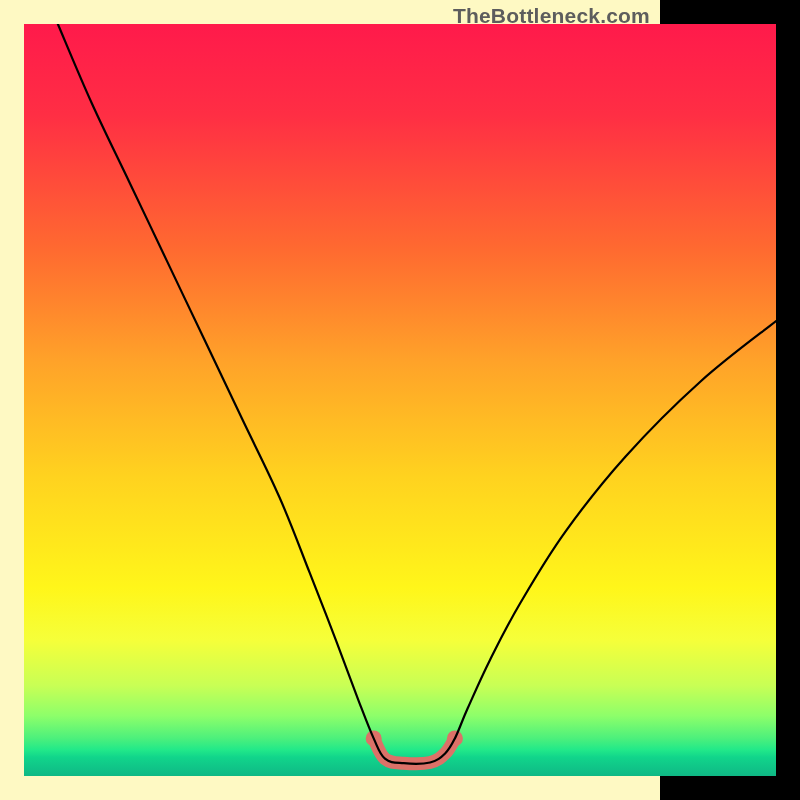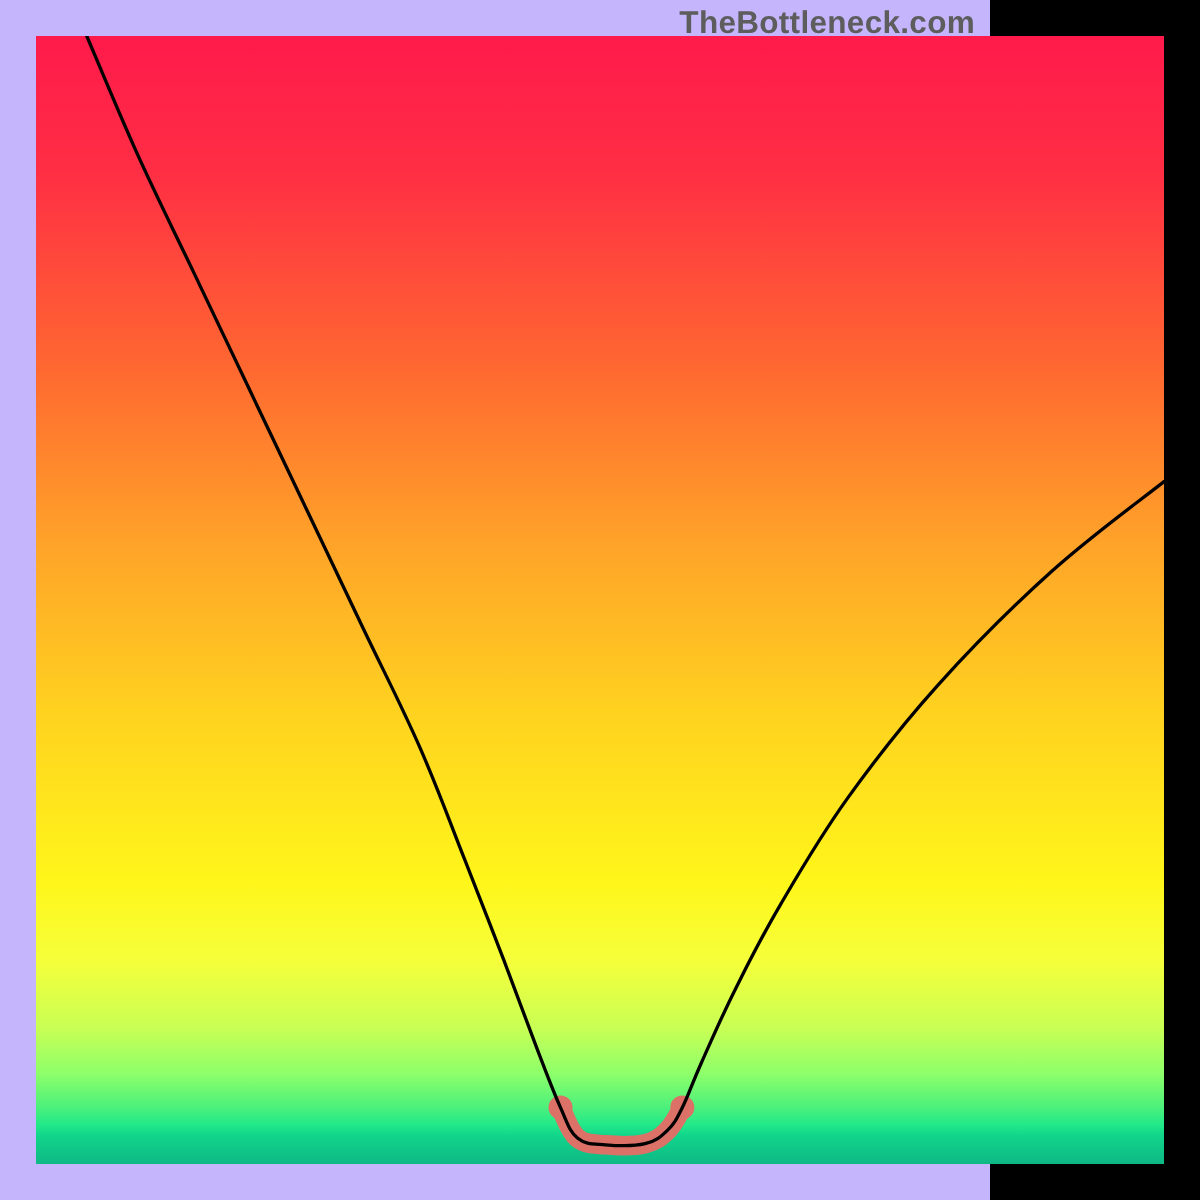--- a/index.html
+++ b/index.html
@@ -8,21 +8,21 @@
     width: 800px;
     height: 800px;
     overflow: hidden;
     background: #000;
     font-family: Arial, Helvetica, sans-serif;
   }
   .frame {
     position: relative;
     width: 660px;
     height: 800px;
-    background: #c4b5fd;
+    background: #fef9c3;
   }
   .plot {
     position: absolute;
     left: 24px;
     top: 24px;
     width: 752px;
     height: 752px;
     overflow: hidden;
   }
   .gradient {

